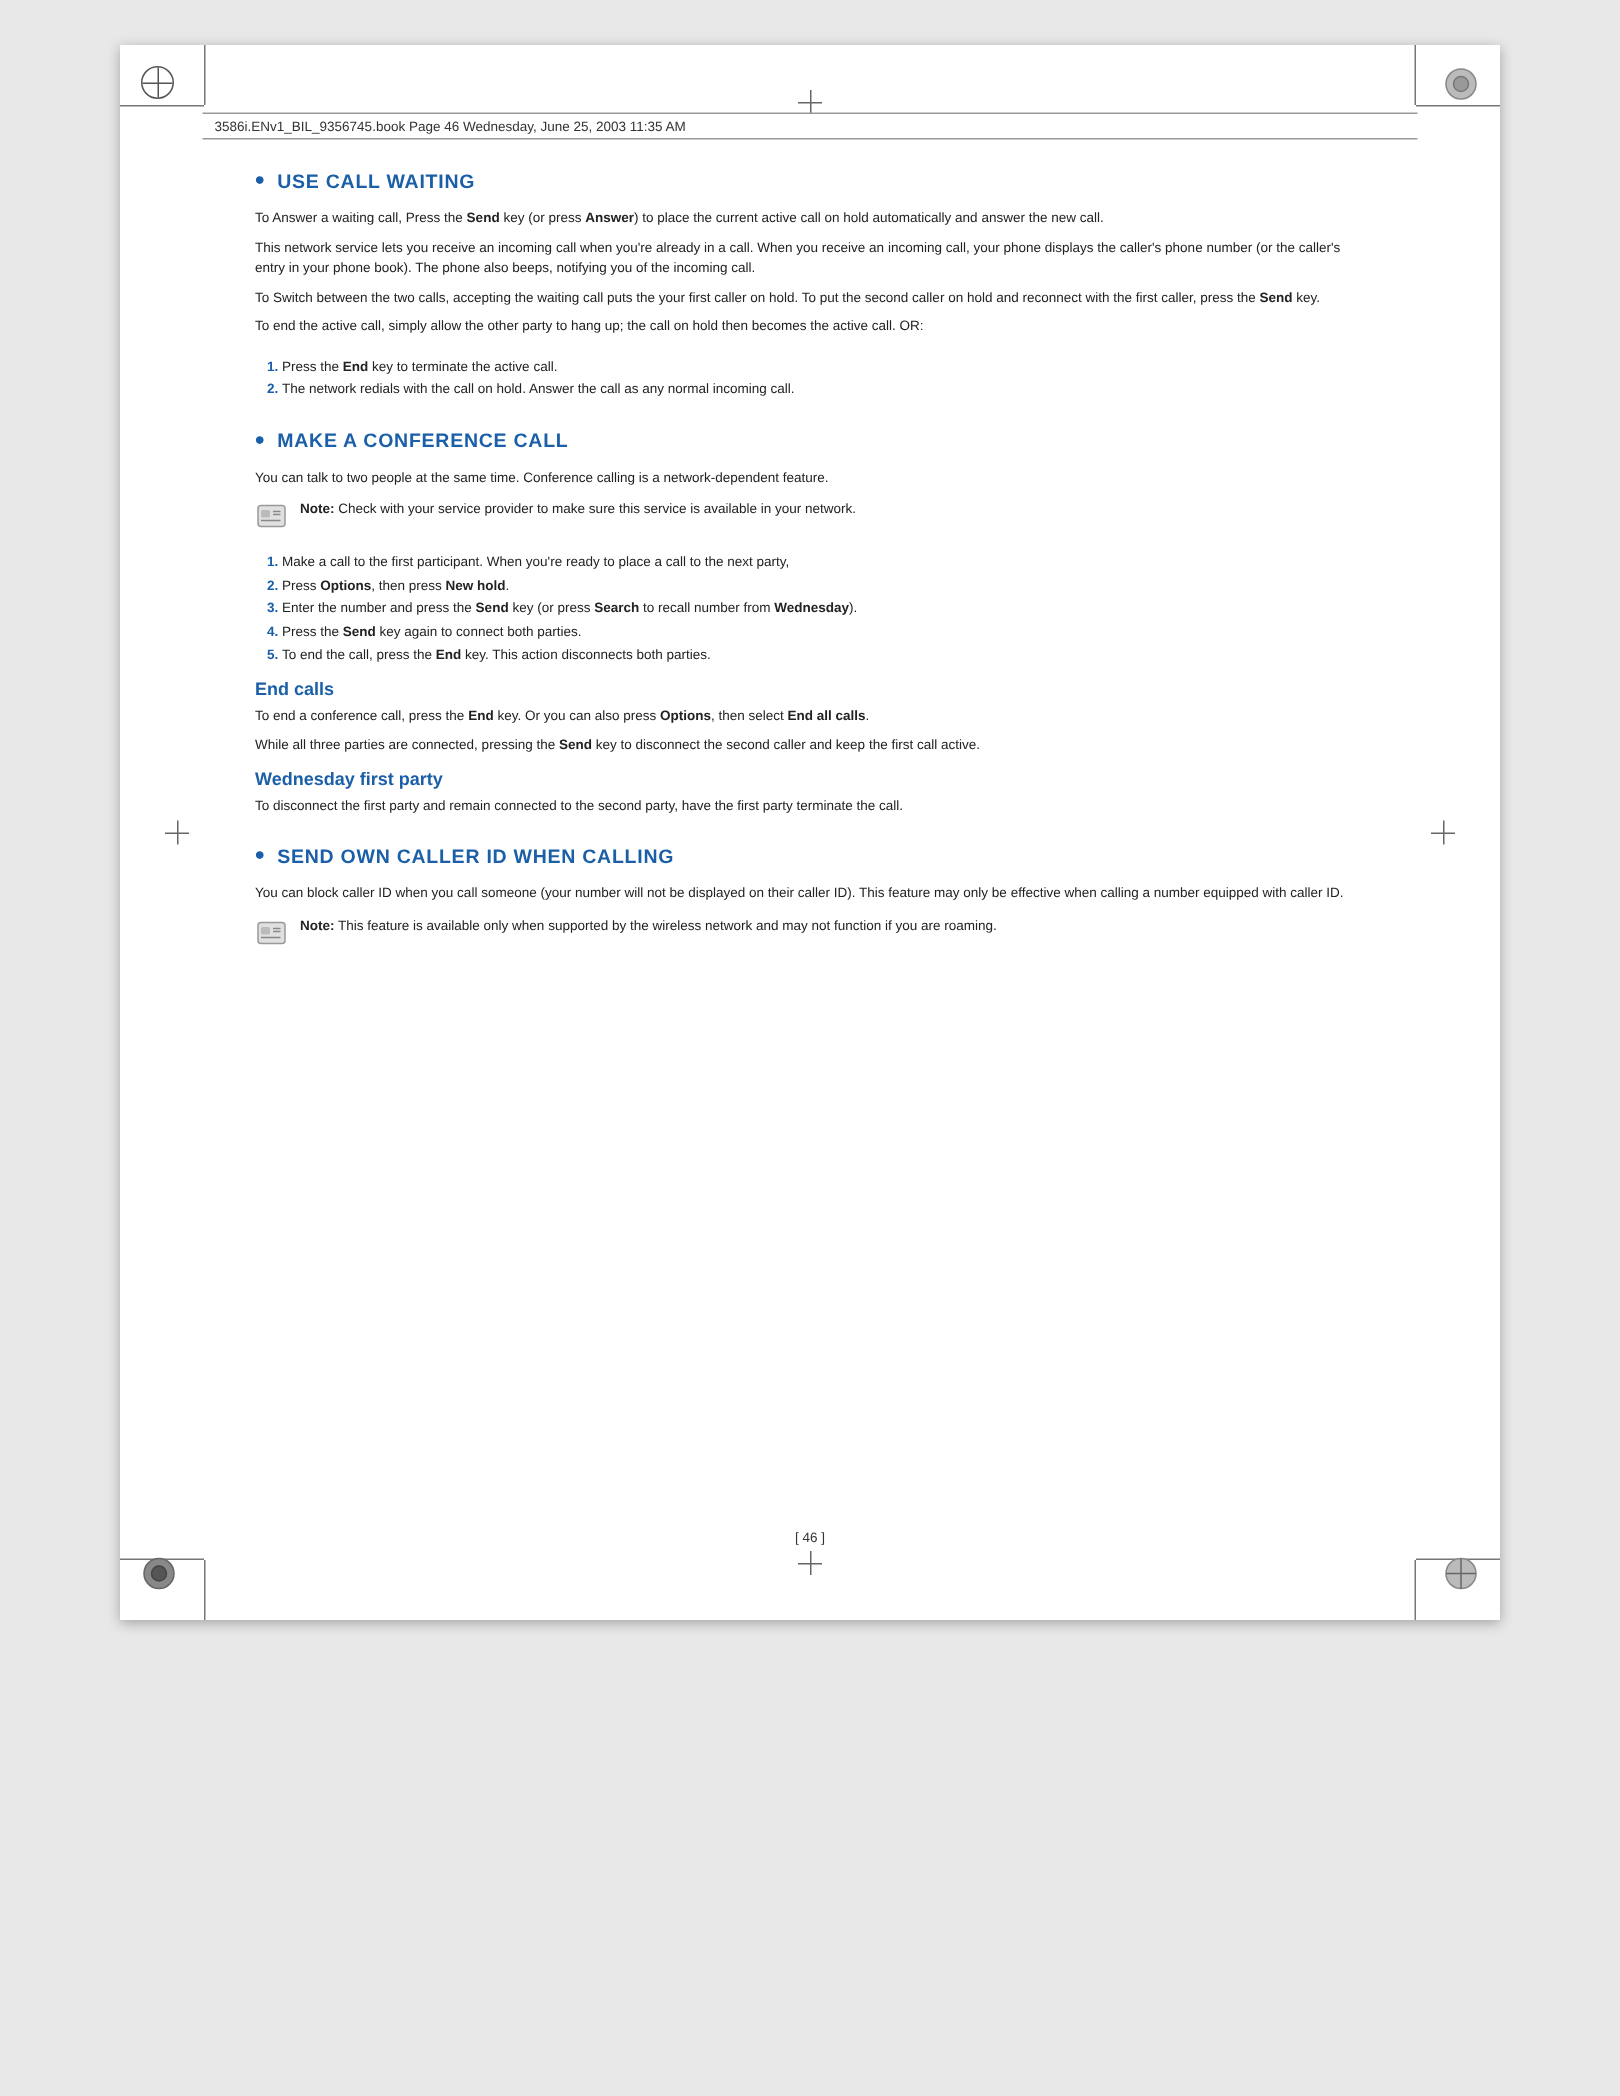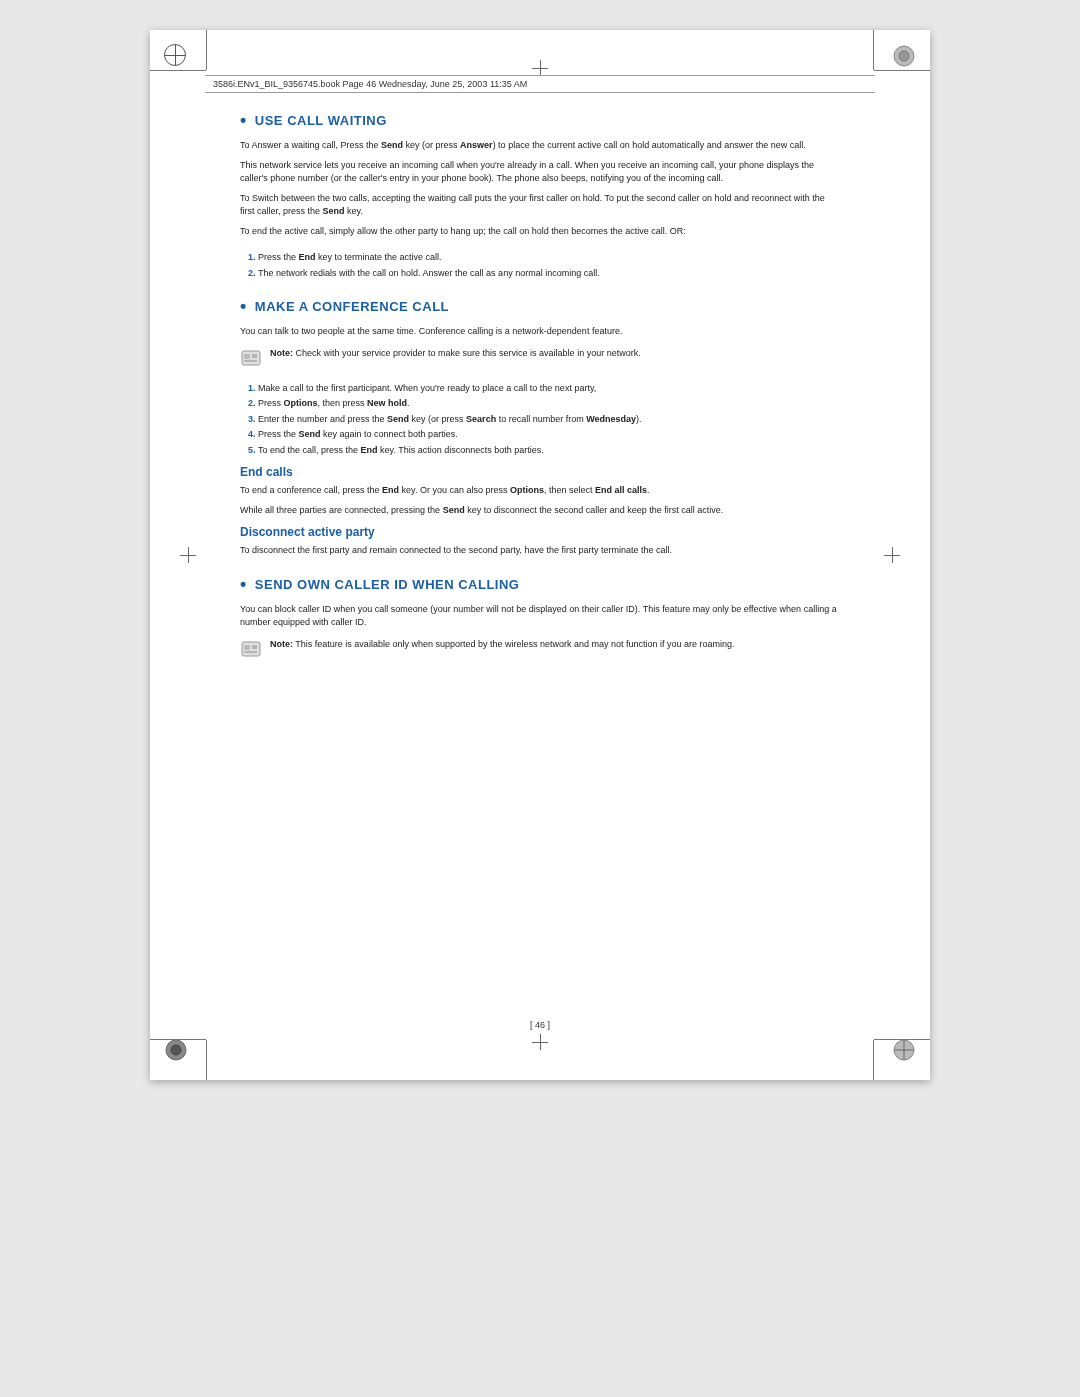--- a/index.html
+++ b/index.html
@@ -7,21 +7,21 @@
     body {
       background: #e8e8e8;
       display: flex;
       justify-content: center;
       align-items: flex-start;
       min-height: 100vh;
       font-family: Arial, Helvetica, sans-serif;
     }
 
     .page {
-      width: 780px;
+      width: 920px;
       min-height: 1050px;
       background: #fff;
       margin: 30px auto;
       position: relative;
       padding: 0;
       box-shadow: 0 2px 8px rgba(0,0,0,0.3);
     }
 
     
     .circle-mark {
@@ -306,21 +306,21 @@
         <li>Enter the number and press the <span class="bold">Send</span> key (or press <span class="bold">Search</span> to recall number from <span class="bold">Wednesday</span>).</li>
         <li>Press the <span class="bold">Send</span> key again to connect both parties.</li>
         <li>To end the call, press the <span class="bold">End</span> key. This action disconnects both parties.</li>
       </ol>
 
       <div class="subsection-heading">End calls</div>
       <p>To end a conference call, press the <span class="bold">End</span> key. Or you can also press <span class="bold">Options</span>, then select <span class="bold">End all calls</span>.</p>
 
       <p>While all three parties are connected, pressing the <span class="bold">Send</span> key to disconnect the second caller and keep the first call active.</p>
 
-      <div class="subsection-heading">Disconnect active party</div>
+      <div class="subsection-heading">Wednesday first party</div>
       <p>To disconnect the first party and remain connected to the second party, have the first party terminate the call.</p>
     </div>
 
     <div class="section">
       <div class="section-heading">
         <span>SEND OWN CALLER ID WHEN CALLING</span>
       </div>
       <p>You can block caller ID when you call someone (your number will not be displayed on their caller ID). This feature may only be effective when calling a number equipped with caller ID.</p>
 
       <div class="note-box">

